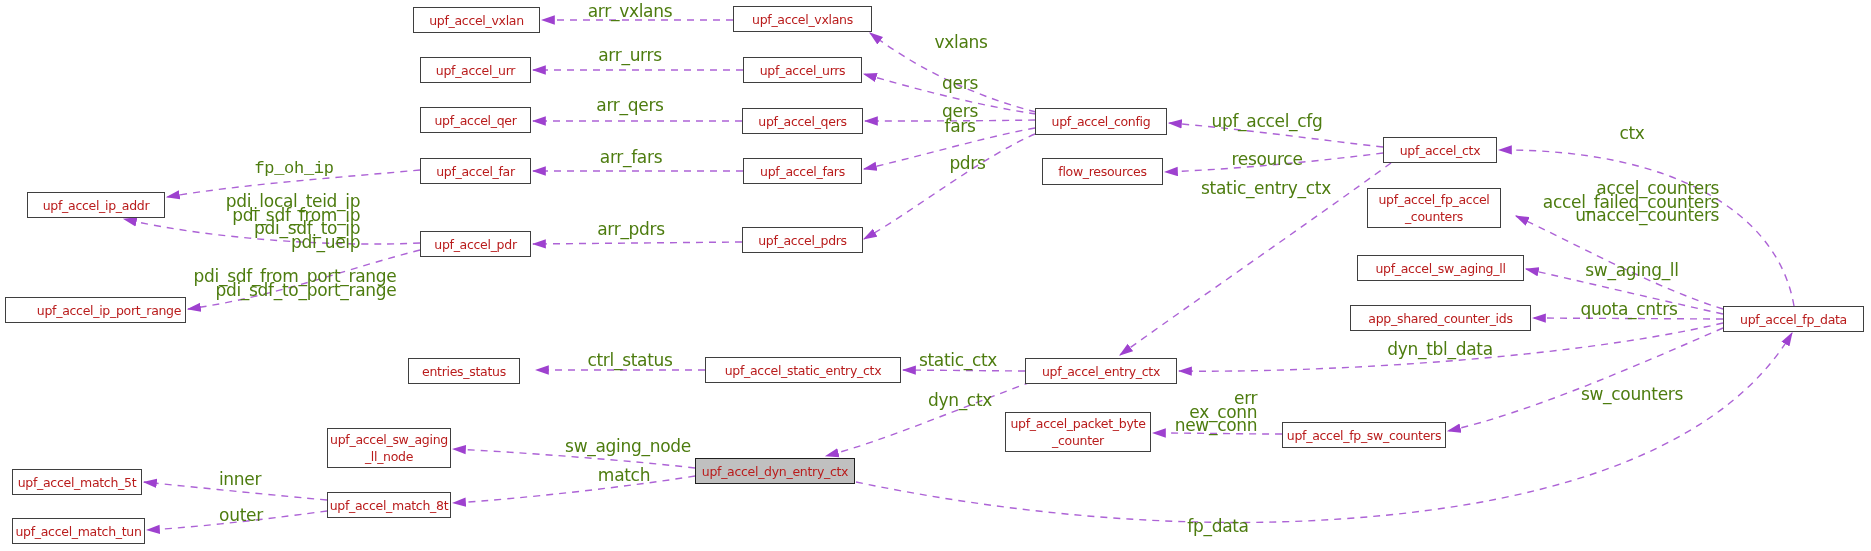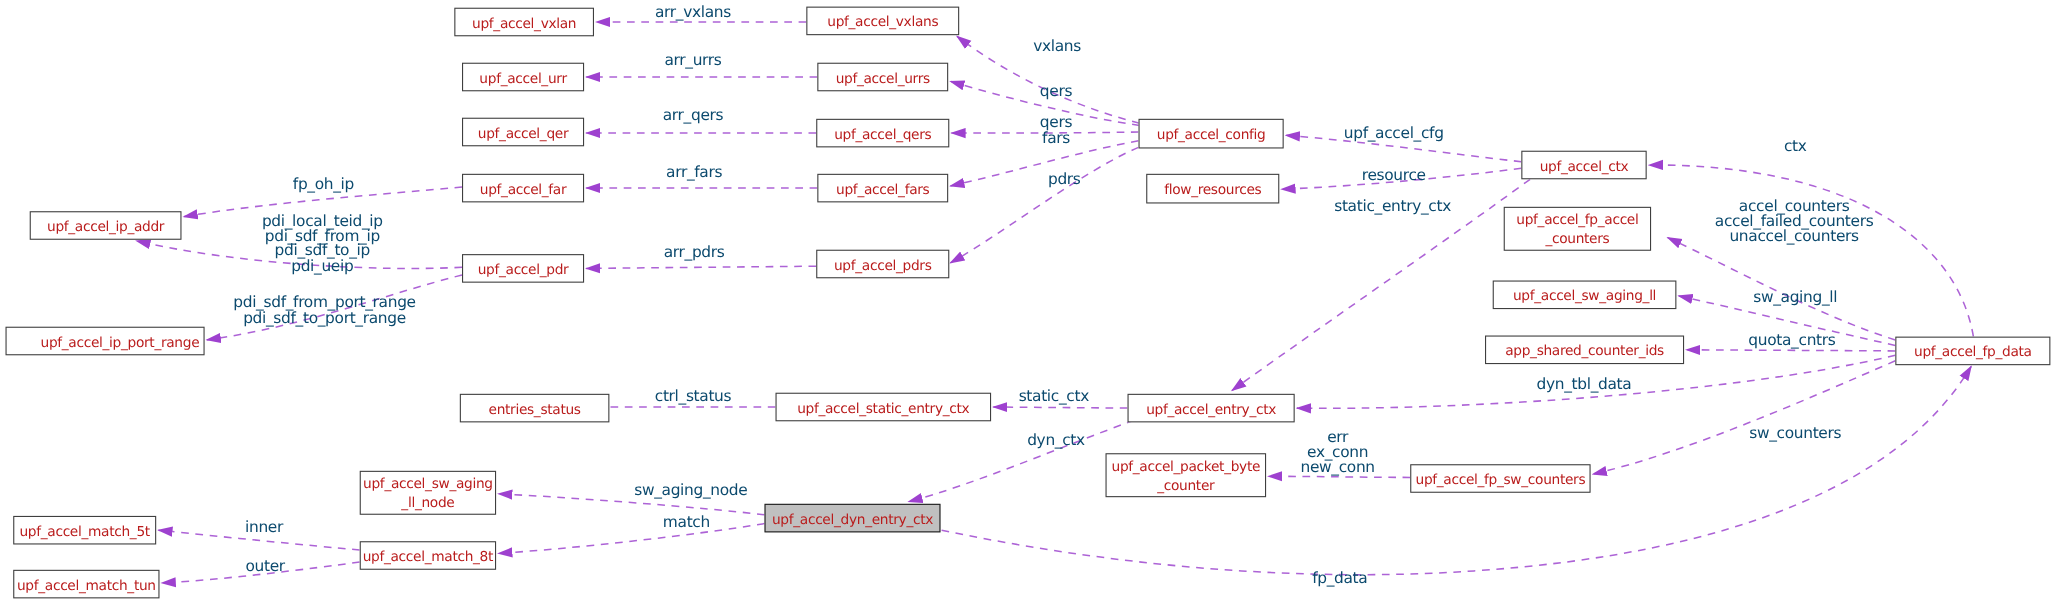--- a/index.html
+++ b/index.html
@@ -18,22 +18,22 @@
     border:1.4px solid #3f3f3f;
     display:flex;align-items:center;justify-content:center;
     font-size:12.5px;line-height:17px;letter-spacing:-0.3px;
     color:#b91c1c;text-align:center;white-space:pre;
     z-index:2;
   }
   .node.highlight{background:#c0c0c0;border:1.6px solid #1f1f1f;}
   .edge-label{
     position:absolute;
     transform:translate(-50%,-50%);
-    font-size:14px;line-height:13.5px;letter-spacing:-0.3px;
-    color:#0c4a6e;text-align:center;white-space:pre;
+    font-size:17px;line-height:13.5px;letter-spacing:-0.3px;
+    color:#4d7c0f;text-align:right;white-space:pre;
     z-index:3;
   }
 </style>
 </head>
 <body>
 
 <div id="canvas">
   <svg id="edges-layer" width="1871" height="551" viewBox="0 0 1871 551">
     <defs>
       <marker id="arrowhead" markerUnits="userSpaceOnUse" markerWidth="14" markerHeight="10" viewBox="0 0 12 8" refX="11" refY="4" orient="auto">
@@ -80,21 +80,21 @@
       <div class="node" style="left: 12px; top: 469px; width: 130px; height: 26px;">upf_accel_match_5t</div>
       <div class="node" style="left: 12px; top: 518px; width: 133px; height: 26px;">upf_accel_match_tun</div>
       <div class="node" style="left: 413px; top: 7px; width: 127px; height: 26px;">upf_accel_vxlan</div>
       <div class="node" style="left: 420px; top: 57px; width: 111px; height: 26px;">upf_accel_urr</div>
       <div class="node" style="left: 420px; top: 107px; width: 111px; height: 26px;">upf_accel_qer</div>
       <div class="node" style="left: 420px; top: 158px; width: 111px; height: 26px;">upf_accel_far</div>
       <div class="node" style="left: 420px; top: 231px; width: 111px; height: 26px;">upf_accel_pdr</div>
       <div class="node" style="left: 327px; top: 428px; width: 124px; height: 40px;">upf_accel_sw_aging
 _ll_node</div>
       <div class="node" style="left: 327px; top: 492px; width: 124px; height: 26px;">upf_accel_match_8t</div>
-      <div class="node" style="left: 418px; top: 358px; width: 136px; height: 26px;">entries_status</div>
+      <div class="node" style="left: 408px; top: 358px; width: 112px; height: 26px;">entries_status</div>
       <div class="node" style="left: 733px; top: 6px; width: 139px; height: 26px;">upf_accel_vxlans</div>
       <div class="node" style="left: 743px; top: 57px; width: 119px; height: 26px;">upf_accel_urrs</div>
       <div class="node" style="left: 742px; top: 108px; width: 121px; height: 26px;">upf_accel_qers</div>
       <div class="node" style="left: 743px; top: 158px; width: 119px; height: 26px;">upf_accel_fars</div>
       <div class="node" style="left: 742px; top: 227px; width: 121px; height: 26px;">upf_accel_pdrs</div>
       <div class="node" style="left: 705px; top: 357px; width: 196px; height: 26px;">upf_accel_static_entry_ctx</div>
       <div class="node highlight" style="left: 695px; top: 458px; width: 160px; height: 26px;">upf_accel_dyn_entry_ctx</div>
       <div class="node" style="left: 1035px; top: 108px; width: 132px; height: 27px;">upf_accel_config</div>
       <div class="node" style="left: 1042px; top: 158px; width: 121px; height: 27px;">flow_resources</div>
       <div class="node" style="left: 1025px; top: 358px; width: 152px; height: 26px;">upf_accel_entry_ctx</div>
@@ -133,21 +133,21 @@
       <div class="edge-label" style="left: 1216px; top: 412px;">err
 ex_conn
 new_conn</div>
       <div class="edge-label" style="left: 958px; top: 361px;">static_ctx</div>
       <div class="edge-label" style="left: 960px; top: 401px;">dyn_ctx</div>
       <div class="edge-label" style="left: 630px; top: 361px;">ctrl_status</div>
       <div class="edge-label" style="left: 628px; top: 447px;">sw_aging_node</div>
       <div class="edge-label" style="left: 624px; top: 476px;">match</div>
       <div class="edge-label" style="left: 240px; top: 480px;">inner</div>
       <div class="edge-label" style="left: 241px; top: 516px;">outer</div>
-      <div class="edge-label" style="left: 294px; top: 169px;">fp_oh_ip</div>
+      <div class="edge-label" style="left: 294px; top: 169px; font-family: Liberation Mono, monospace;">fp_oh_ip</div>
       <div class="edge-label" style="left: 293px; top: 222px;">pdi_local_teid_ip
 pdi_sdf_from_ip
 pdi_sdf_to_ip
 pdi_ueip</div>
       <div class="edge-label" style="left: 295px; top: 283px;">pdi_sdf_from_port_range
 pdi_sdf_to_port_range</div>
       <div class="edge-label" style="left: 1218px; top: 527px;">fp_data</div>
     </div>
 </div>
 

